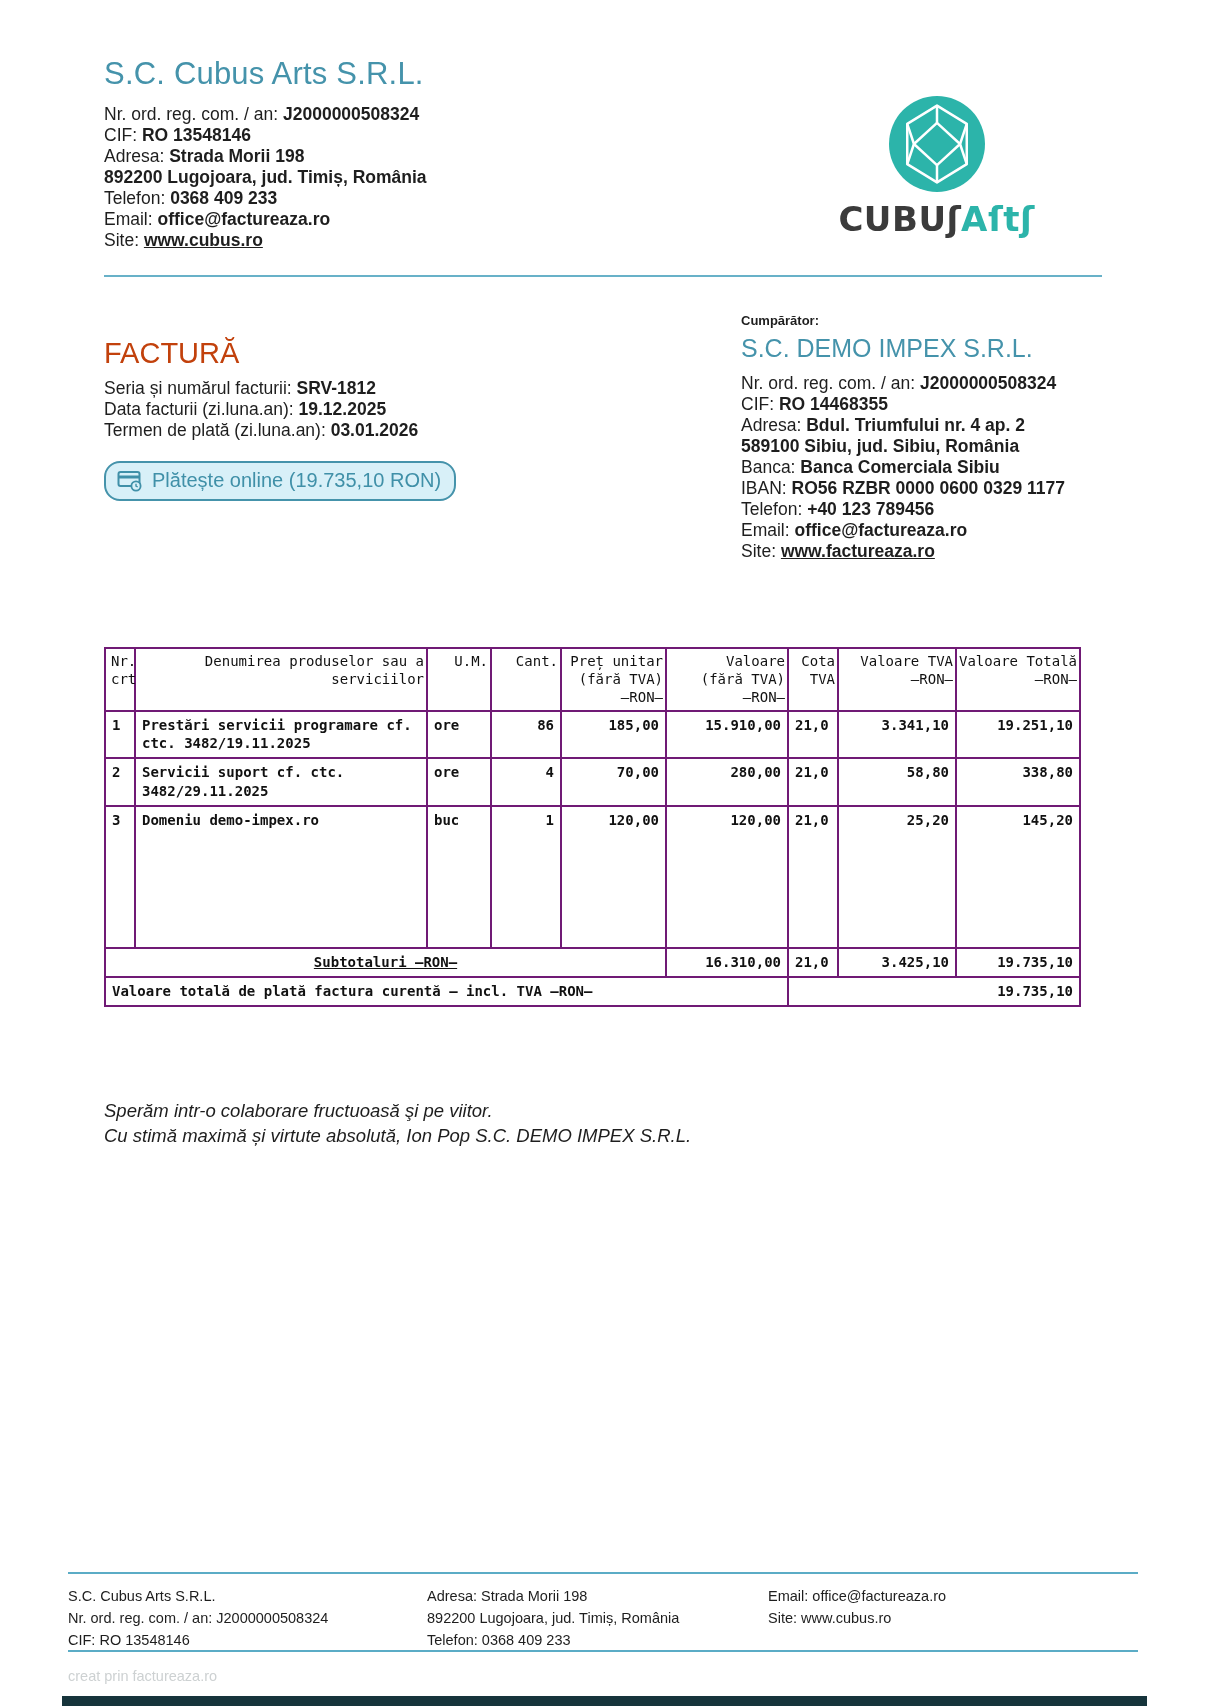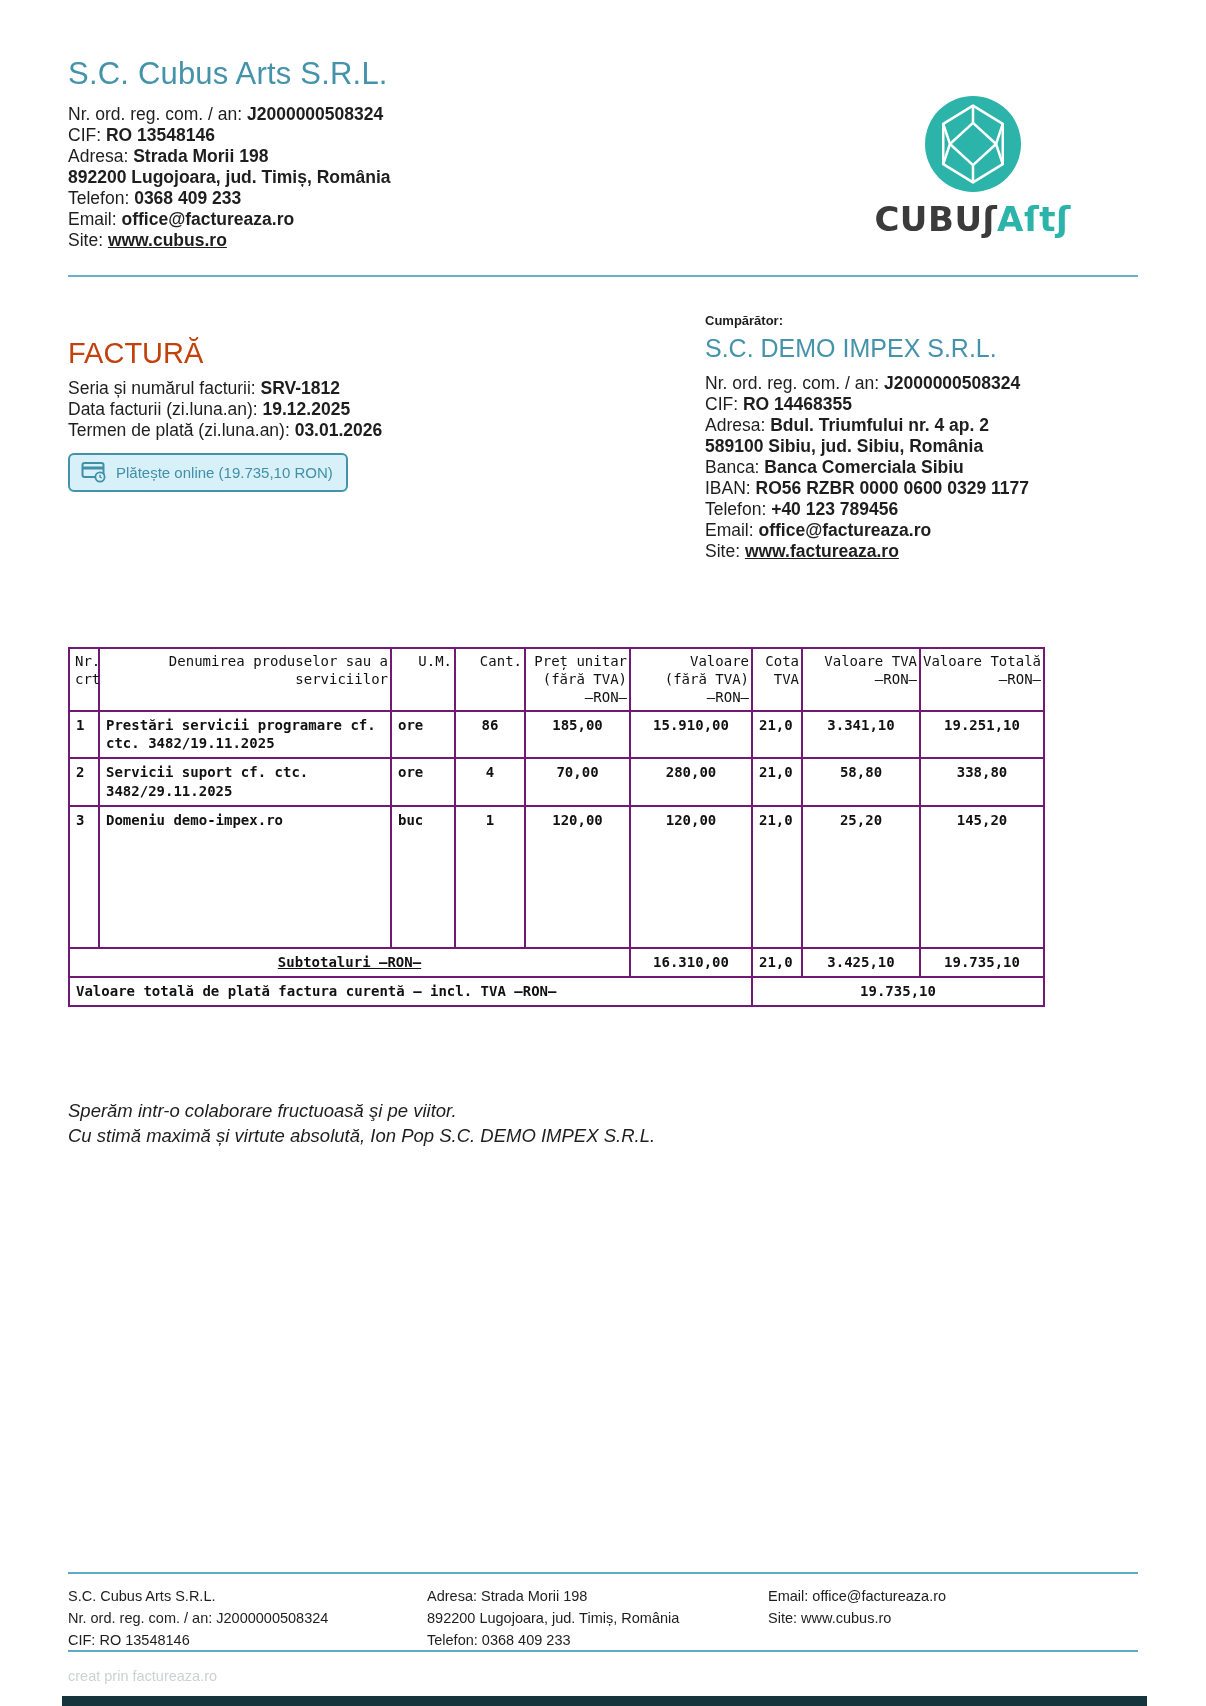--- a/index.html
+++ b/index.html
@@ -1,19 +1,19 @@
 <!DOCTYPE html>
 <html><head>
 <meta charset="utf-8">
 <style>
   * { margin:0; padding:0; box-sizing:border-box; }
   body { background:#ffffff; font-family:"Liberation Sans", sans-serif; }
   .page {
     position:relative; width:1206px; height:1706px; background:#fff;
-    padding:54px 68px 0; overflow:hidden; color:#1e1e1e;
+    padding:54px 104px 0; overflow:hidden; color:#1e1e1e;
   }
 
   
   .hdr { display:flex; justify-content:space-between; }
   .supplier-name { color:#4593ab; font-size:31px; font-weight:400; margin:2px 0 12px; letter-spacing:0.2px; }
   .info-line { font-size:17.5px; line-height:1.2; color:#1e1e1e; }
   .v { font-weight:700; }
   .u { text-decoration:underline; }
 
   .logo-block { width:215px; margin-right:58px; margin-top:42px; text-align:center; }
@@ -24,36 +24,36 @@
   .brand-arts { color:#2cb4aa; }
 
   .header-rule { border:none; border-top:2px solid #68b1c8; margin-top:24px; }
 
   
   .section { display:flex; margin-top:36px; }
   .col-left { width:637px; padding-top:24px; }
   .col-right { flex:1; }
   .invoice-title { color:#c2410c; font-size:29px; font-weight:400; margin-bottom:8px; }
   .pay-btn {
-    display:inline-flex; align-items:center; gap:9px; margin-top:12px;
-    background:#d8f0f8; border:2px solid #4593ab; border-radius:6px;
-    padding:6px 13px 7px 11px; color:#4090a8; font-size:15px; cursor:pointer;
+    display:inline-flex; align-items:center; gap:9px; margin-top:20px;
+    background:#d8f0f8; border:2px solid #4593ab; border-radius:16px;
+    padding:6px 13px 7px 11px; color:#4090a8; font-size:20px; cursor:pointer;
     font-family:"Liberation Sans", sans-serif;
   }
   .buyer-label { font-size:13px; font-weight:700; margin-bottom:6px; }
   .buyer-name { color:#4593ab; font-size:25px; font-weight:400; margin-bottom:10px; }
 
   
   .items { border-collapse:collapse; table-layout:fixed; width:975px; margin-top:85px;
            font-family:"DejaVu Sans Mono", monospace; font-size:14px; color:#111; }
   .items th, .items td { border:2px solid #701a75; vertical-align:top; }
   .items th { font-weight:400; white-space:pre-line; text-align:right; padding:3px 2px; line-height:1.3; }
   .items th.h-left { text-align:left; padding-left:5px; }
   .items td { font-weight:700; padding:4px 6px; line-height:1.35; }
-  .td-num { text-align:center; padding-right:8px; }
+  .td-num { text-align:right; padding-right:8px; }
   .td-left { text-align:left; }
   .sub-label { text-align:center; font-weight:700;text-decoration:underline; }
   .grand-label { text-align:left; font-weight:700; padding-left:12px;border-radius:12px; }
 
   
   .closing { margin-top:92px; font-style:italic; font-size:18.5px; line-height:1.35; color:#1e1e1e; }
 
   
   .footer { position:absolute; left:68px; right:68px; top:1572px;
             border-top:2px solid #5bacc6; padding-top:12px; display:flex; }

